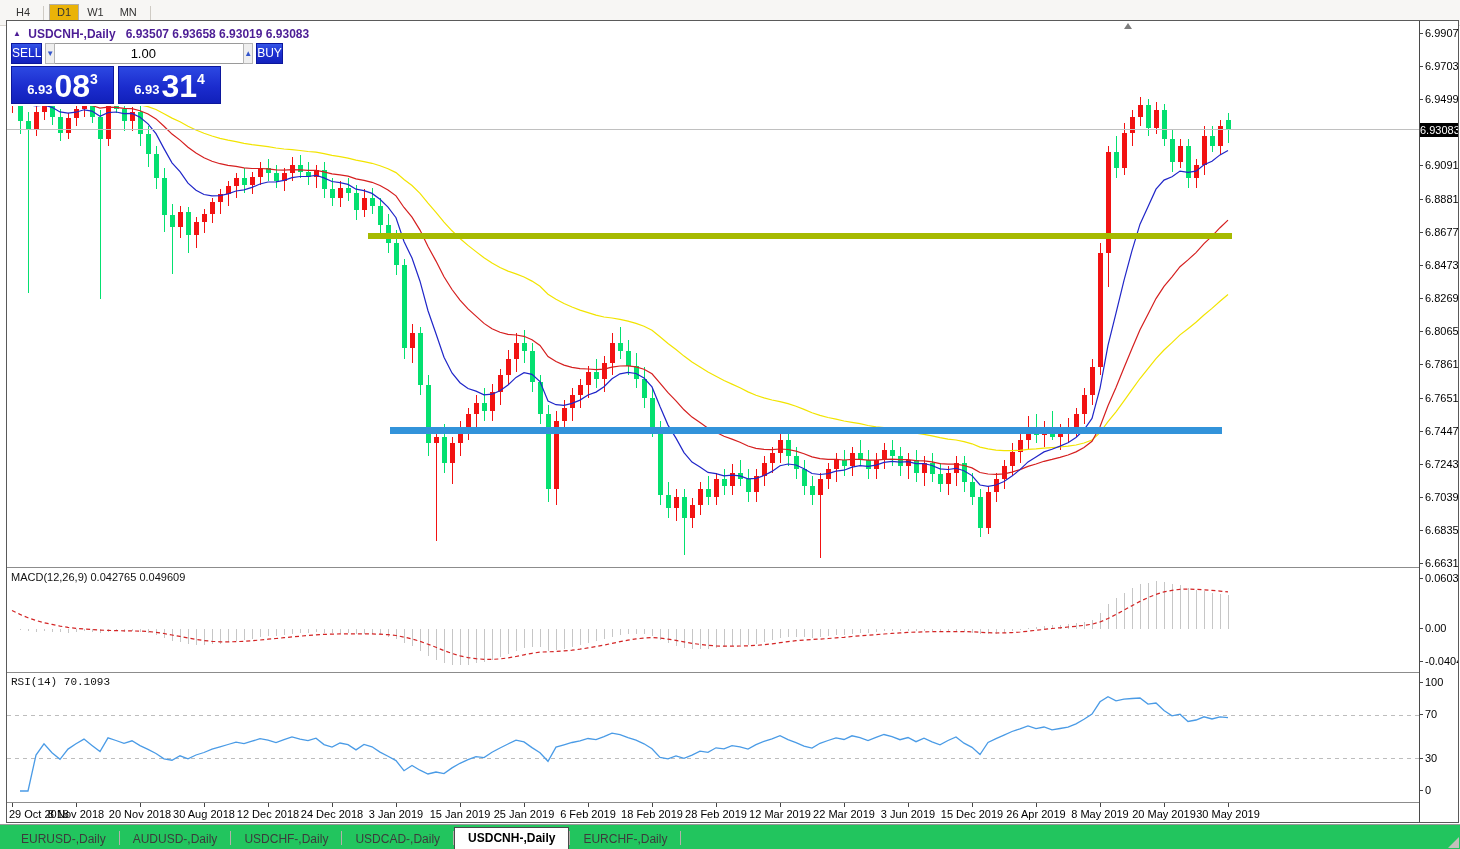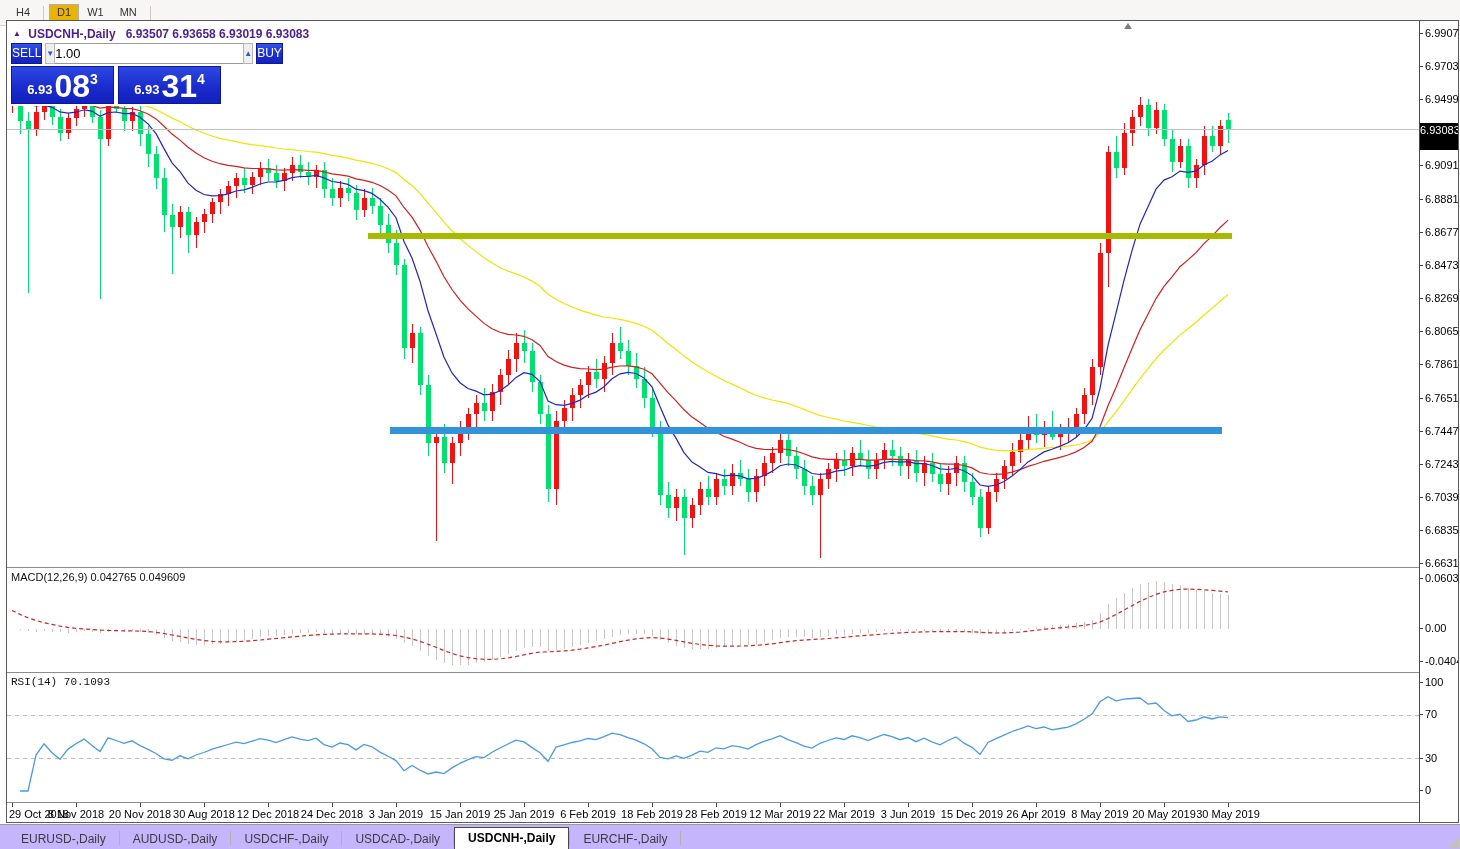--- a/index.html
+++ b/index.html
@@ -19,47 +19,47 @@
   #macd-panel{left:0;top:546px;width:1412px;height:105px;border-top:1px solid #8c8c8c;box-sizing:border-box;}
   #rsi-panel{left:0;top:651px;width:1412px;height:130px;border-top:1px solid #8c8c8c;box-sizing:border-box;font-family:Liberation Mono, monospace;}
   #date-axis{left:0;top:781px;width:1412px;height:20px;border-top:1px solid #8c8c8c;box-sizing:border-box;}
   #price-axis{left:1412px;top:0;width:39px;height:801px;border-left:1px solid #4a4a4a;box-sizing:border-box;background:#fff;}
   svg{position:absolute;left:0;top:0;}
   .paneltitle{position:absolute;left:4px;top:3px;font-size:11px;color:#111;white-space:nowrap;}
   .charttitle{position:absolute;left:6px;top:6px;font-size:12px;font-weight:bold;color:#4c1d95;white-space:nowrap;}
   .charttitle .tri{font-size:8px;vertical-align:2px;margin-right:4px;}
   .axis-label{position:absolute;left:5px;font-size:11px;color:#000;height:13px;line-height:13px;white-space:nowrap;}
   .axis-tick{position:absolute;left:0;width:3px;height:1px;background:#444;}
-  .price-tag{position:absolute;left:0;width:39px;height:27px;background:#000;color:#fff;font-size:11px;
+  .price-tag{position:absolute;left:0;width:39px;height:14px;background:#000;color:#fff;font-size:11px;
              line-height:15px;text-align:right;}
   .date-label{position:absolute;top:5px;font-size:11px;color:#000;white-space:nowrap;}
   .date-tick{position:absolute;top:0;width:1px;height:4px;background:#444;}
   .shift-marker{position:absolute;width:0;height:0;border-left:4px solid transparent;border-right:4px solid transparent;
                 border-bottom:6px solid #7d7d7d;}
   
   .tradepanel{position:absolute;left:2px;top:20px;width:216px;background:#fff;padding:2px;box-sizing:border-box;}
   .tp-row1{display:flex;height:21px;}
   .tp-btn{background:linear-gradient(180deg,#3354e6 0%,#1d2fd0 50%,#1322bc 100%);border:1px solid #0c179c;
           color:#fff;font-size:12px;text-align:center;line-height:19px;box-sizing:border-box;}
   .tp-sell{width:44px;margin-right:3px;}
   .tp-buy{width:48px;margin-left:3px;}
   .tp-spin{width:15px;height:21px;background:#efefef;border:1px solid #b5b5b5;box-sizing:border-box;
            font-size:8px;color:#3355cc;text-align:center;line-height:19px;}
   .tp-vol{flex:1;height:21px;border:1px solid #9a9a9a;border-left:none;border-right:none;box-sizing:border-box;
-          font-size:13px;text-align:left;padding:0 12px 0 0;font-family:"Liberation Sans",sans-serif;}
+          font-size:13px;text-align:center;padding:0 12px 0 0;font-family:"Liberation Sans",sans-serif;}
   .tp-row2{display:flex;margin-top:2px;}
   .tp-price{width:103px;height:38px;background:linear-gradient(180deg,#2c48e2 0%,#1b2cce 55%,#1120ba 100%);
             border:1px solid #0c179c;box-sizing:border-box;color:#fff;display:flex;align-items:flex-end;
             justify-content:center;padding-bottom:2px;}
   .tp-price.left{margin-right:4px;}
   .tp-price .small{font-size:13px;font-weight:bold;margin:0 2px 4px 0;}
   .tp-price .big{font-size:32px;font-weight:bold;line-height:30px;}
   .tp-price .sup{font-size:14px;font-weight:bold;position:relative;top:-14px;}
   
-  .tabbar{position:absolute;left:0;top:824px;width:1460px;height:25px;background:#c4b5fd;border-top:1px solid #9a9a9a;
+  .tabbar{position:absolute;left:0;top:824px;width:1460px;height:25px;background:#22c55e;border-top:1px solid #9a9a9a;
           display:flex;align-items:flex-end;padding-left:8px;box-sizing:border-box;}
   .tab{height:20px;line-height:20px;padding:0 13px;font-size:12px;color:#3c3c3c;white-space:nowrap;}
   .tab.active{background:#fff;border:1px solid #4a4a4a;border-bottom:none;font-weight:bold;color:#000;height:21px;}
   .tabsep{width:1px;height:14px;background:#b4b0ab;margin-bottom:4px;}
   .grip{position:absolute;right:1px;bottom:1px;width:0;height:0;
         border-bottom:11px solid #c3c0bb;border-left:11px solid transparent;}
 </style>
 </head>
 <body>
 

